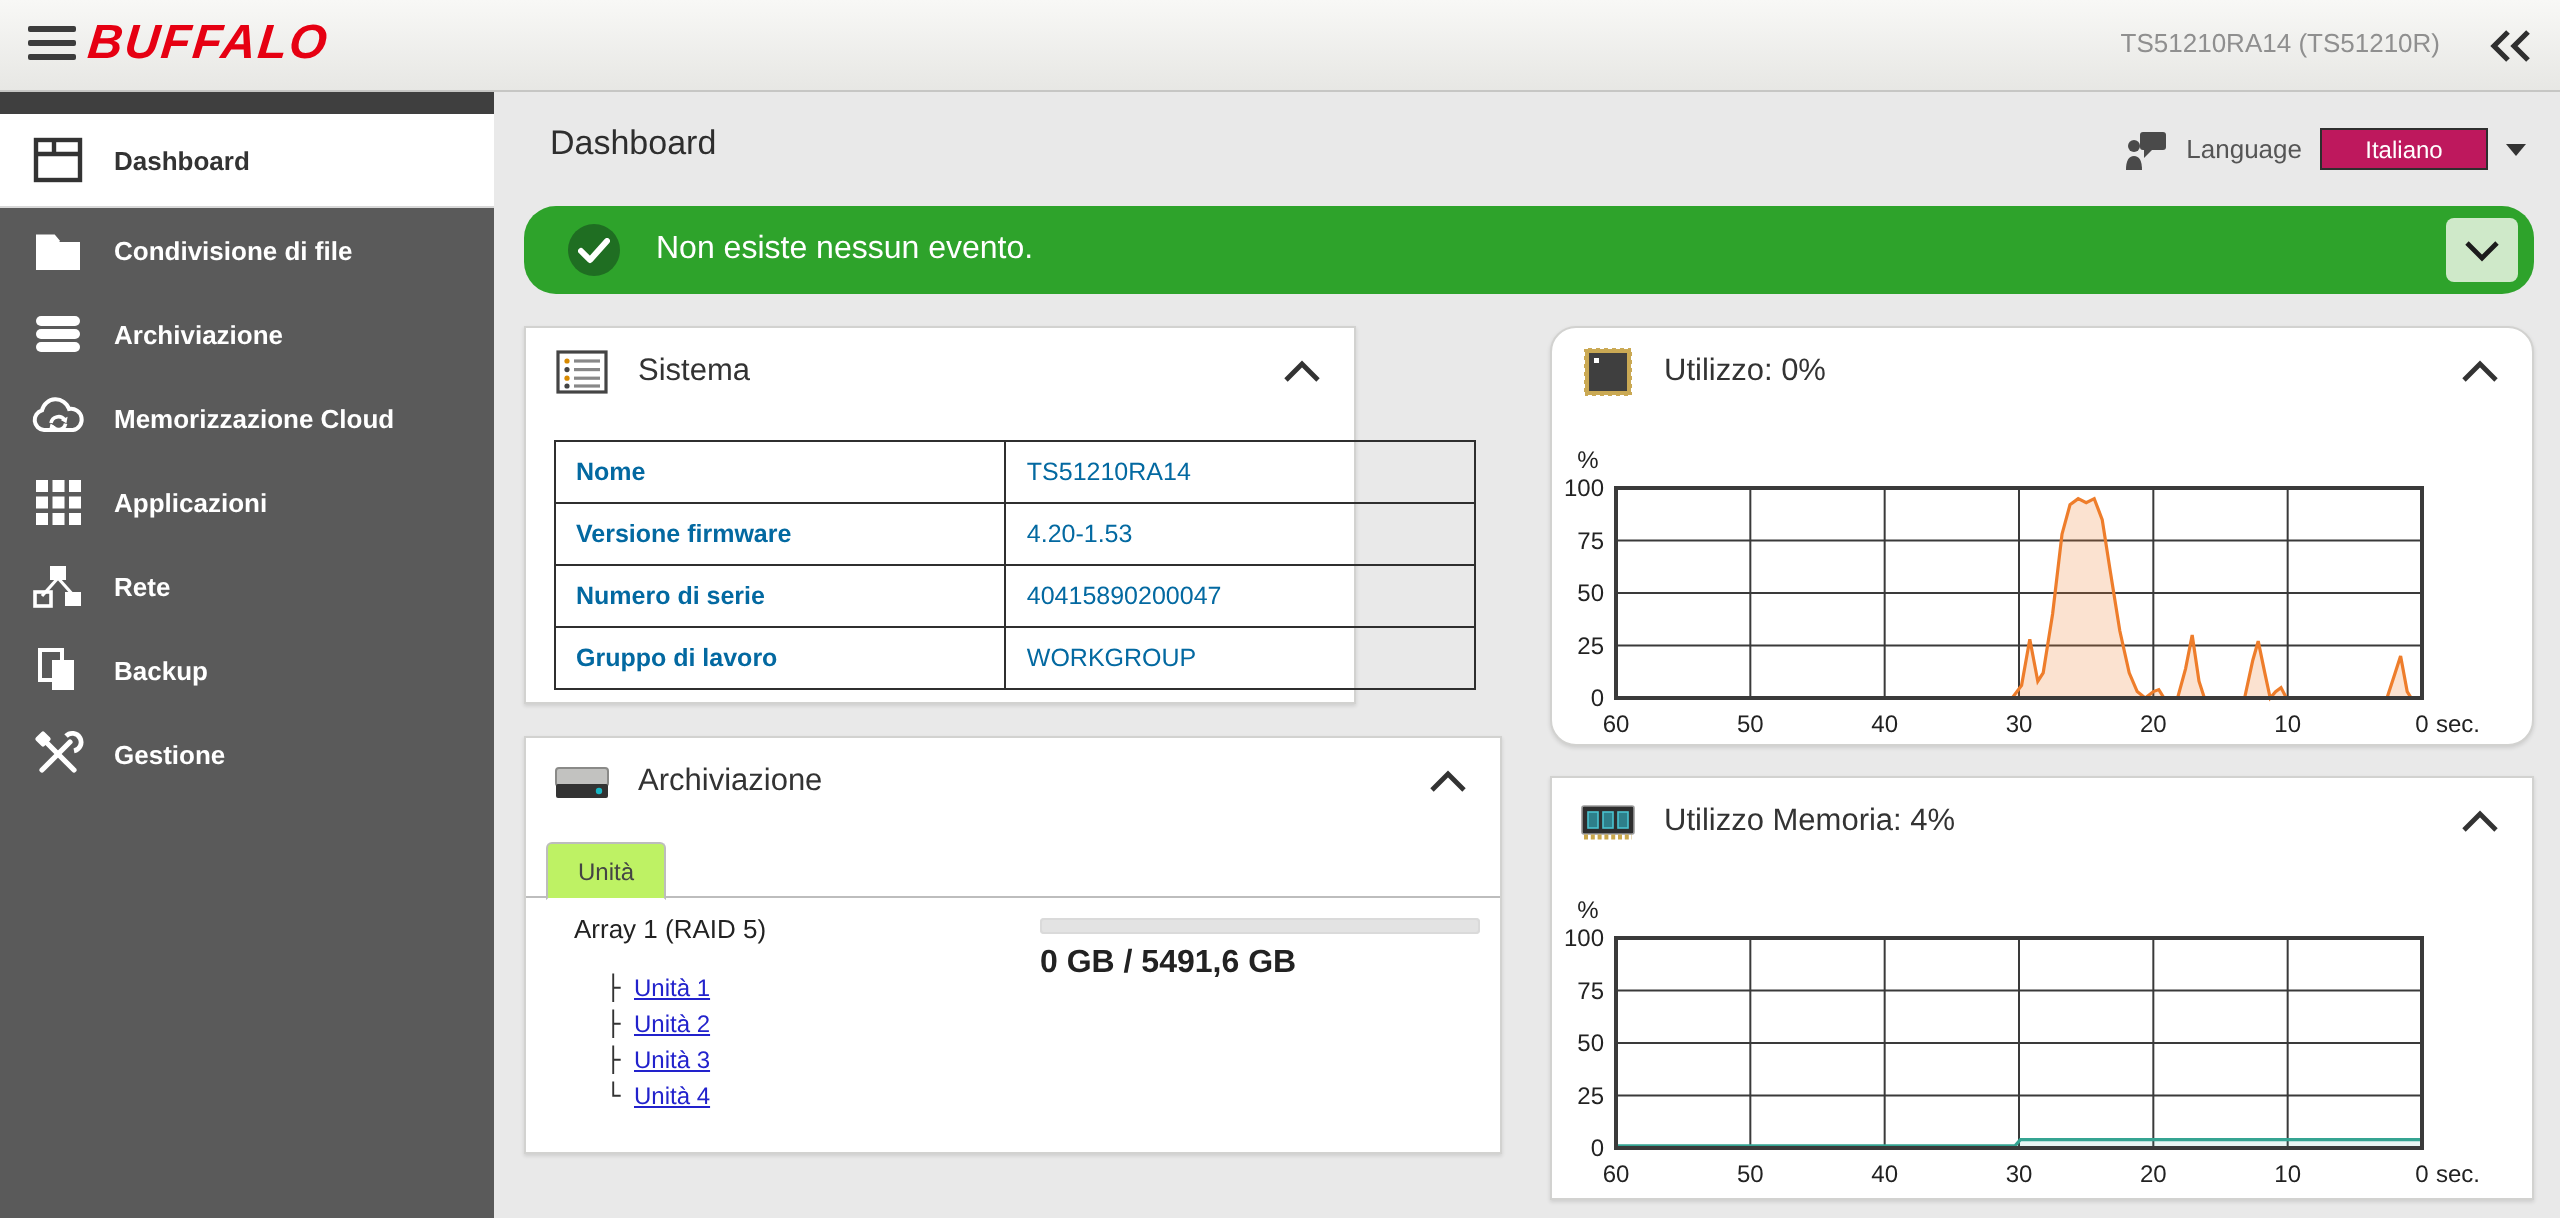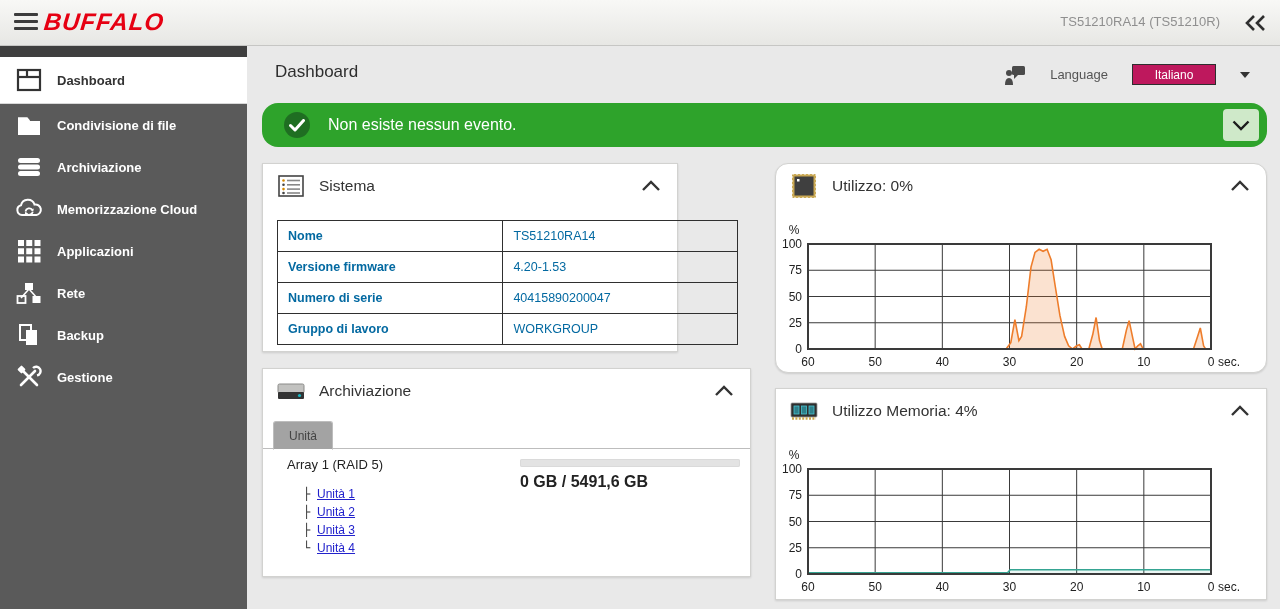--- a/index.html
+++ b/index.html
@@ -21,21 +21,21 @@
   #side-topstrip { height:11px; background:#3f3f3f; }
   .side-item { position:relative; height:42px; display:flex; align-items:center; cursor:pointer; color:#fff; }
   .side-item.active { height:47px; background:#fff; color:#333; border-bottom:1px solid #d8d8d8; }
   .side-icon { width:28px; height:26px; margin-left:15px; flex:0 0 28px; display:flex; align-items:center; justify-content:center; }
   .side-label { margin-left:14px; font-size:13px; font-weight:bold; }
 
   
   #content { position:absolute; left:247px; top:46px; width:1033px; height:563px; background:#e9e9e9; }
   #page-title { position:absolute; left:28px; top:16px; font-size:17px; color:#2e2e2e; }
 
-  #language-row { position:absolute; right:30px; top:18px; display:flex; align-items:center; gap:24px; }
+  #language-row { position:absolute; right:17px; top:18px; display:flex; align-items:center; gap:9px; }
   #language-label { font-size:13px; color:#555; }
   #language-select { width:84px; height:21px; background:#be185d; border:1px solid #2e2e2e; color:#fff;
     font-size:12px; display:flex; align-items:center; justify-content:center; cursor:pointer; }
   #language-caret { width:0; height:0; border-left:5px solid transparent; border-right:5px solid transparent;
     border-top:6px solid #333; cursor:pointer; }
 
   
   #banner { position:absolute; left:15px; top:57px; width:1005px; height:44px; background:#2ea32b; display:flex; align-items:center;border-radius:16px; }
   #banner-check { width:26px; height:26px; border-radius:50%; background:#1f6e22; margin-left:22px;
     display:flex; align-items:center; justify-content:center; flex:0 0 26px; }
@@ -55,21 +55,21 @@
   .card-title { margin-left:13px; font-size:15.5px; color:#333; }
   .card-collapse { position:absolute; right:16px; top:15px; width:20px; height:14px; cursor:pointer; }
 
   
   #system-table { position:absolute; left:14px; right:14px; top:56px; border-collapse:collapse; width:461px; }
   #system-table td { border:1px solid #2f2f2f; height:31px; font-size:12.5px; color:#0369a1; padding-left:10px; }
   #system-table td.k { width:49%; font-weight:bold; }
 
   
   #tab-bar { position:absolute; left:0; right:0; top:50px; height:30px; border-bottom:1px solid #bdbdbd; }
-  #tab-unita { position:absolute; left:10px; top:2px; height:29px; padding:0 15px; background:#a3a3a3;
+  #tab-unita { position:absolute; left:10px; top:2px; height:29px; padding:0 15px; background:#bef264;
     border:1px solid #bdbdbd; border-bottom:1px solid #fff; border-radius:3px 3px 0 0;
     font-size:12px; color:#444; display:flex; align-items:center; cursor:pointer; }
   #array-label { position:absolute; left:24px; top:88px; font-size:13px; color:#222; }
   #storage-bar { position:absolute; left:257px; top:90px; width:220px; height:8px; background:#e3e3e3;
     border-radius:2px; box-shadow:inset 0 0 0 1px #dadada; }
   #storage-usage { position:absolute; left:257px; top:104px; font-size:16px; font-weight:bold; color:#222; }
   #drive-tree { position:absolute; left:40px; top:116px; }
   .drive-row { height:18px; display:flex; align-items:center; }
   .tree-glyph { font-family:"DejaVu Sans", sans-serif; font-size:12px; color:#333; width:14px; }
   .drive-link { font-size:12px; color:#2222cc; text-decoration:underline; cursor:pointer; }

